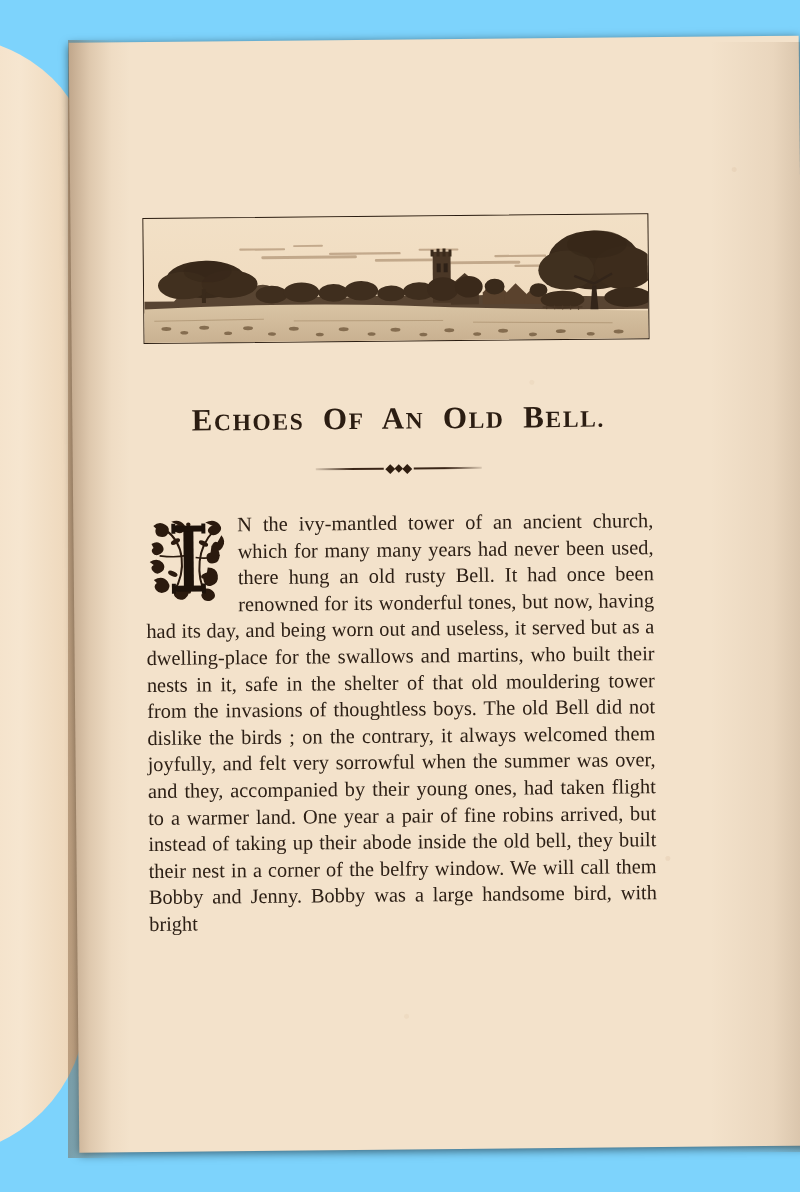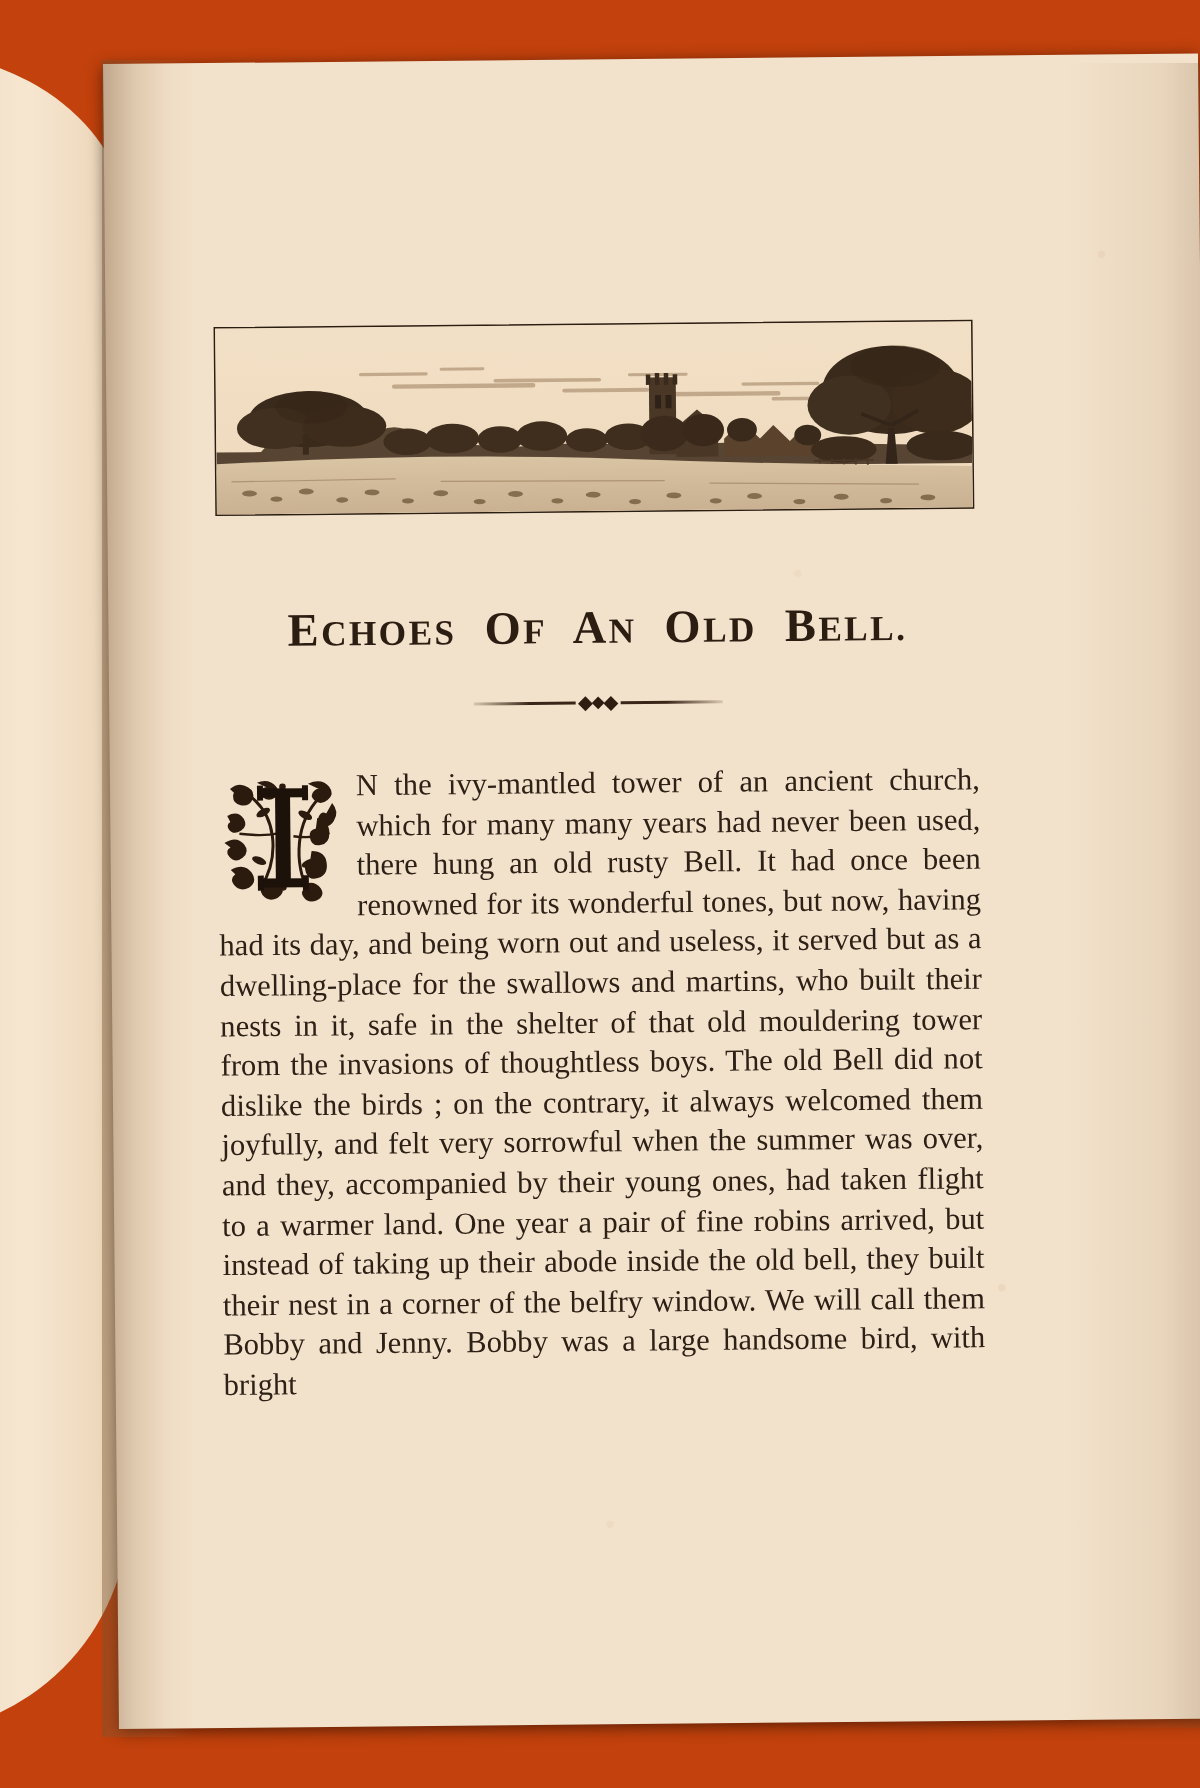--- a/index.html
+++ b/index.html
@@ -11,21 +11,21 @@
     width: 800px;
     height: 1192px;
     overflow: hidden;
     font-family: "Liberation Serif", serif;
   }
 
   #photo-stage {
     position: relative;
     width: 800px;
     height: 1192px;
-    background: #c2410c;
+    background: #7dd3fc;
     overflow: hidden;
   }
 
   
   .facing-page {
     position: absolute;
     left: -150px;
     top: 34px;
     width: 236px;
     height: 1122px;

